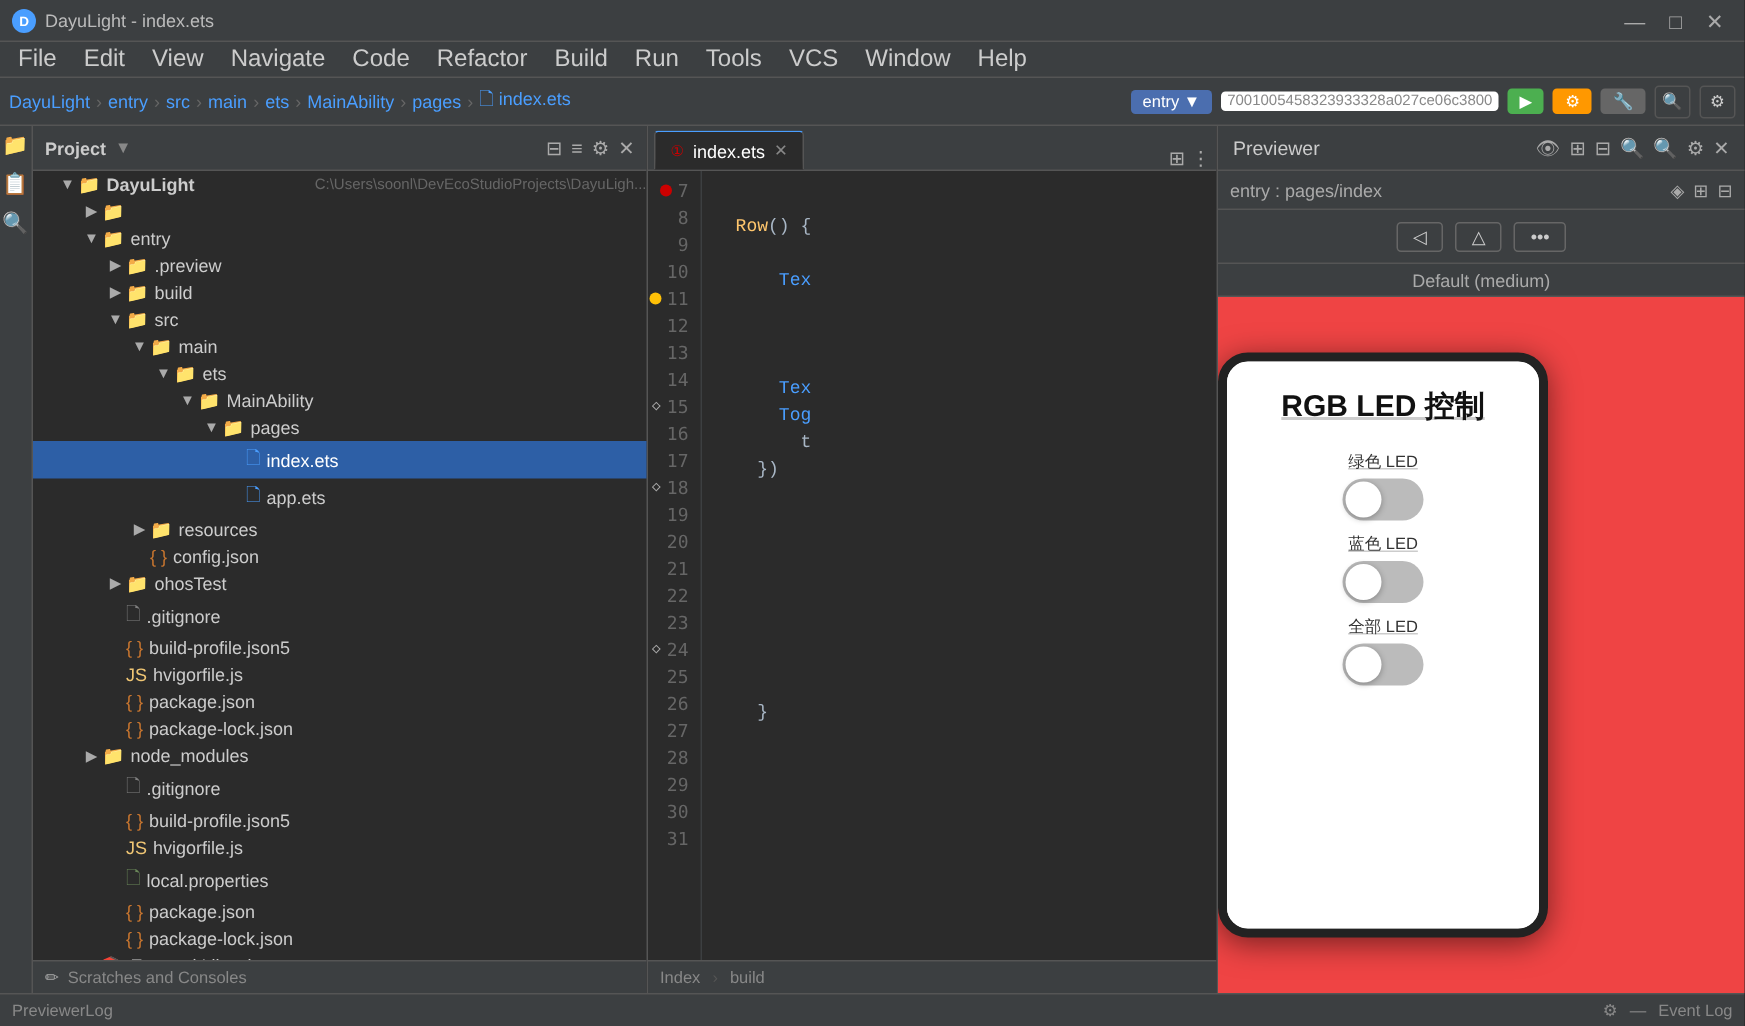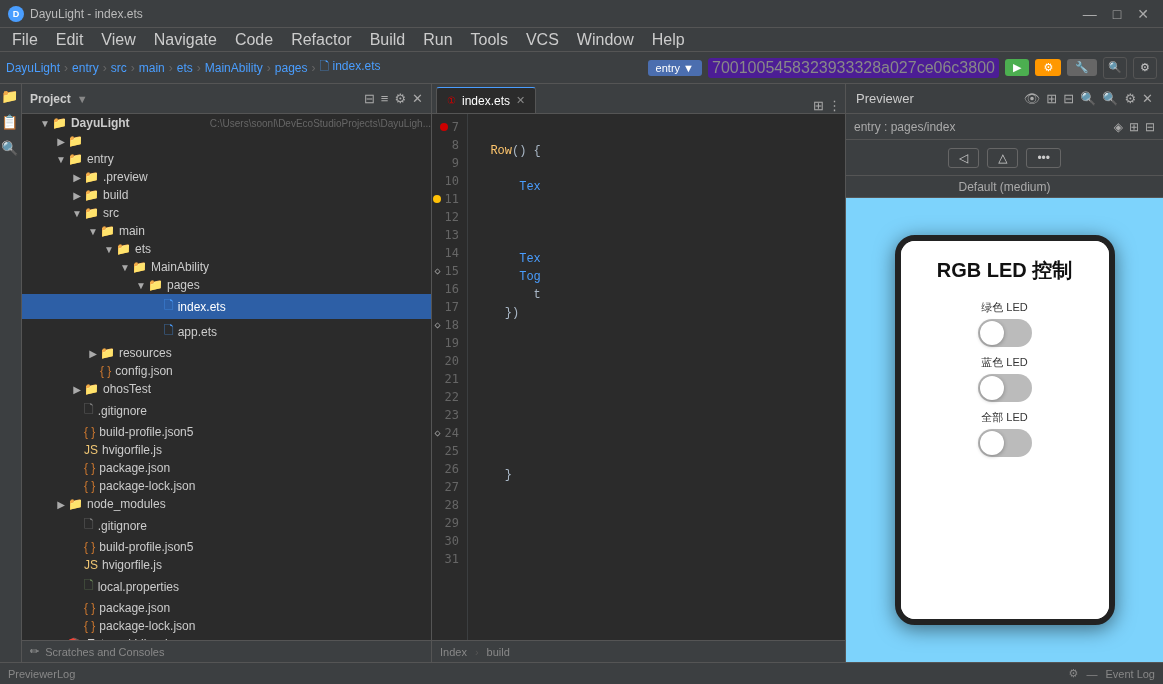--- a/index.html
+++ b/index.html
@@ -204,21 +204,21 @@
       color: #a9b7c6;
       background: #2b2b2b;
       margin-top: 24px;
     }
     .code-line { height: 18px; white-space: nowrap; }
     .fn { color: #ffc66d; }
     .type { color: #4a9eff; }
 
     
     #previewer {
-      width: 318px;
+      width: 352px;
       background: #2b2b2b;
       border-left: 1px solid #555;
       display: flex;
       flex-direction: column;
     }
     #previewer-header {
       height: 30px;
       background: #3c3f41;
       display: flex;
       align-items: center;
@@ -253,23 +253,23 @@
       font-size: 12px;
       color: #aaa;
       gap: 8px;
     }
     .device-btn { background: none; border: 1px solid #666; color: #ccc; padding: 2px 10px; border-radius: 3px; cursor: pointer; font-size: 12px; }
 
     #previewer-content {
       flex: 1;
       display: flex;
       align-items: center;
-      justify-content: center;
-      background: #7dd3fc;
+      background: #ef4444;
       overflow: hidden;
+      text-decoration: underline;
     }
 
     
     .phone-mockup {
       width: 220px;
       height: 390px;
       background: white;
       border-radius: 20px;
       border: 6px solid #222;
       overflow: hidden;
@@ -339,21 +339,21 @@
       gap: 8px;
     }
     .status-left { display: flex; gap: 8px; align-items: center; justify-content: flex-end; }
     .status-right { margin-left: auto; display: flex; gap: 8px; align-items: center; }
 
     
     ::-webkit-scrollbar { width: 6px; height: 6px; }
     ::-webkit-scrollbar-track { background: #2b2b2b; }
     ::-webkit-scrollbar-thumb { background: #555; border-radius: 3px; }
 
-    .hash-id { font-size: 16px; color: #888; background: #4c1d95; padding: 1px 4px; border-radius: 3px; }
+    .hash-id { font-size: 10px; color: #888; background: #ffffff; padding: 1px 4px; border-radius: 3px; }
 
     #toolbar-main {
       height: 32px;
       background: #3c3f41;
       display: flex;
       align-items: center;
       padding: 0 6px;
       border-bottom: 1px solid #555;
       gap: 4px;
     }

